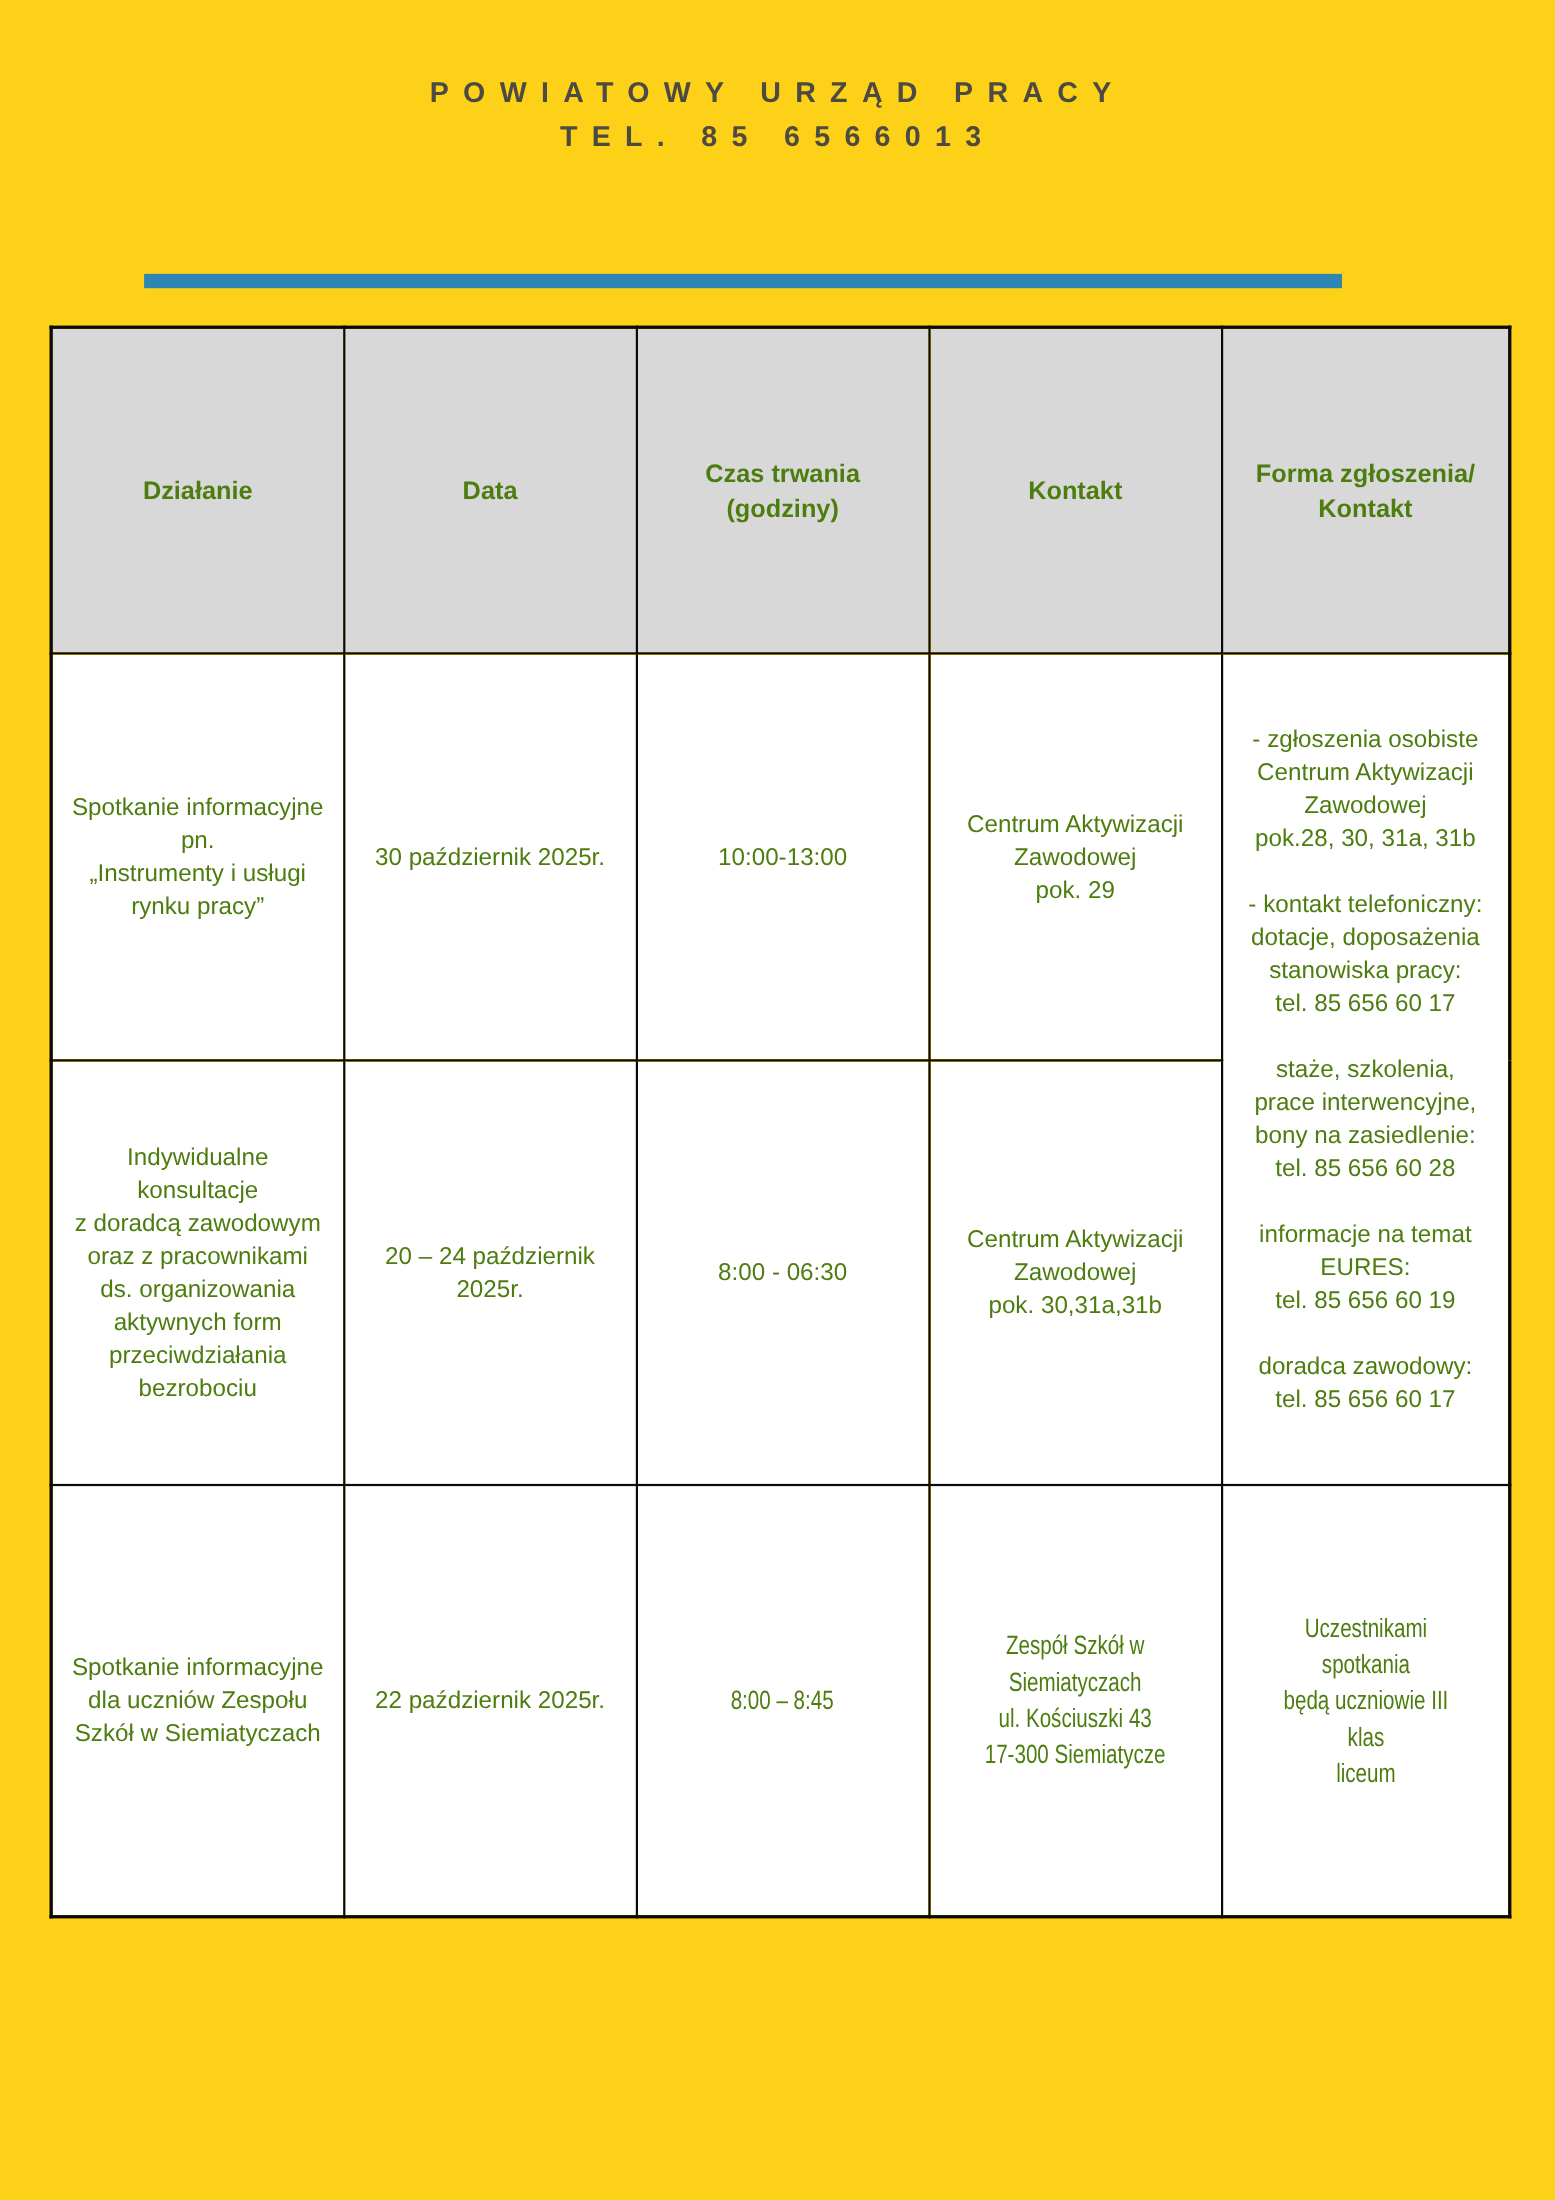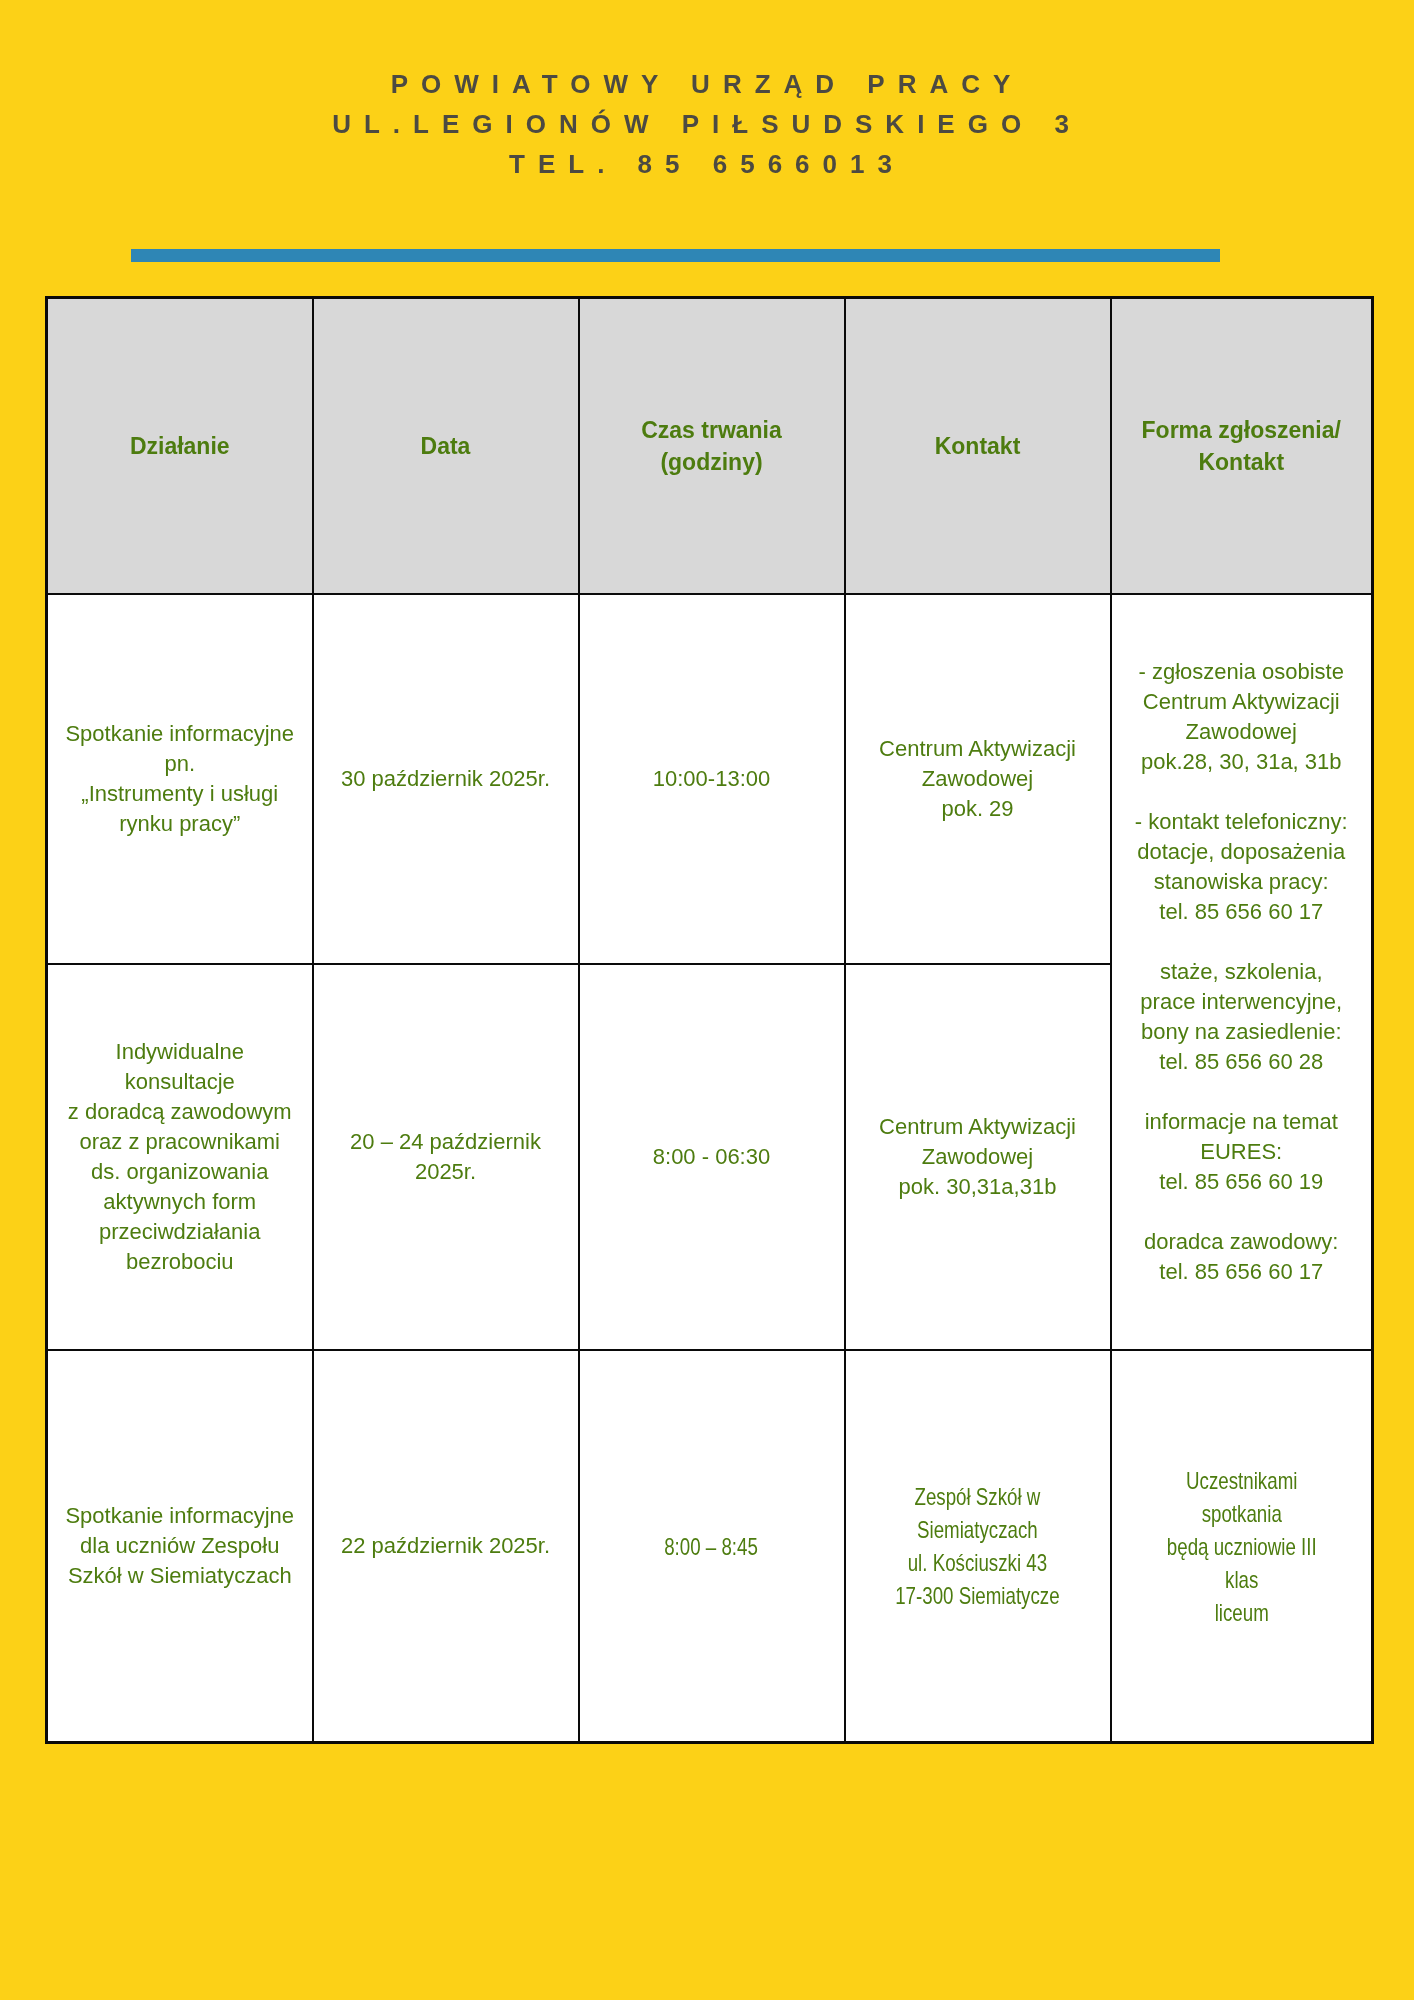--- a/index.html
+++ b/index.html
@@ -88,21 +88,20 @@
     white-space: pre-line;
   }
 </style>
 </head>
 <body>
 
 <div class="page">
 
   <div class="site-header">
     <div class="hdr-line">POWIATOWY URZĄD PRACY</div>
-    <div class="hdr-line">UL.LEGIONÓW PIŁSUDSKIEGO 3</div>
     <div class="hdr-line">TEL. 85 6566013</div>
   </div>
 
   <div class="divider"></div>
 
   <table class="schedule">
     <colgroup>
       <col style="width:266px">
         <col style="width:266px">
         <col style="width:266px">

